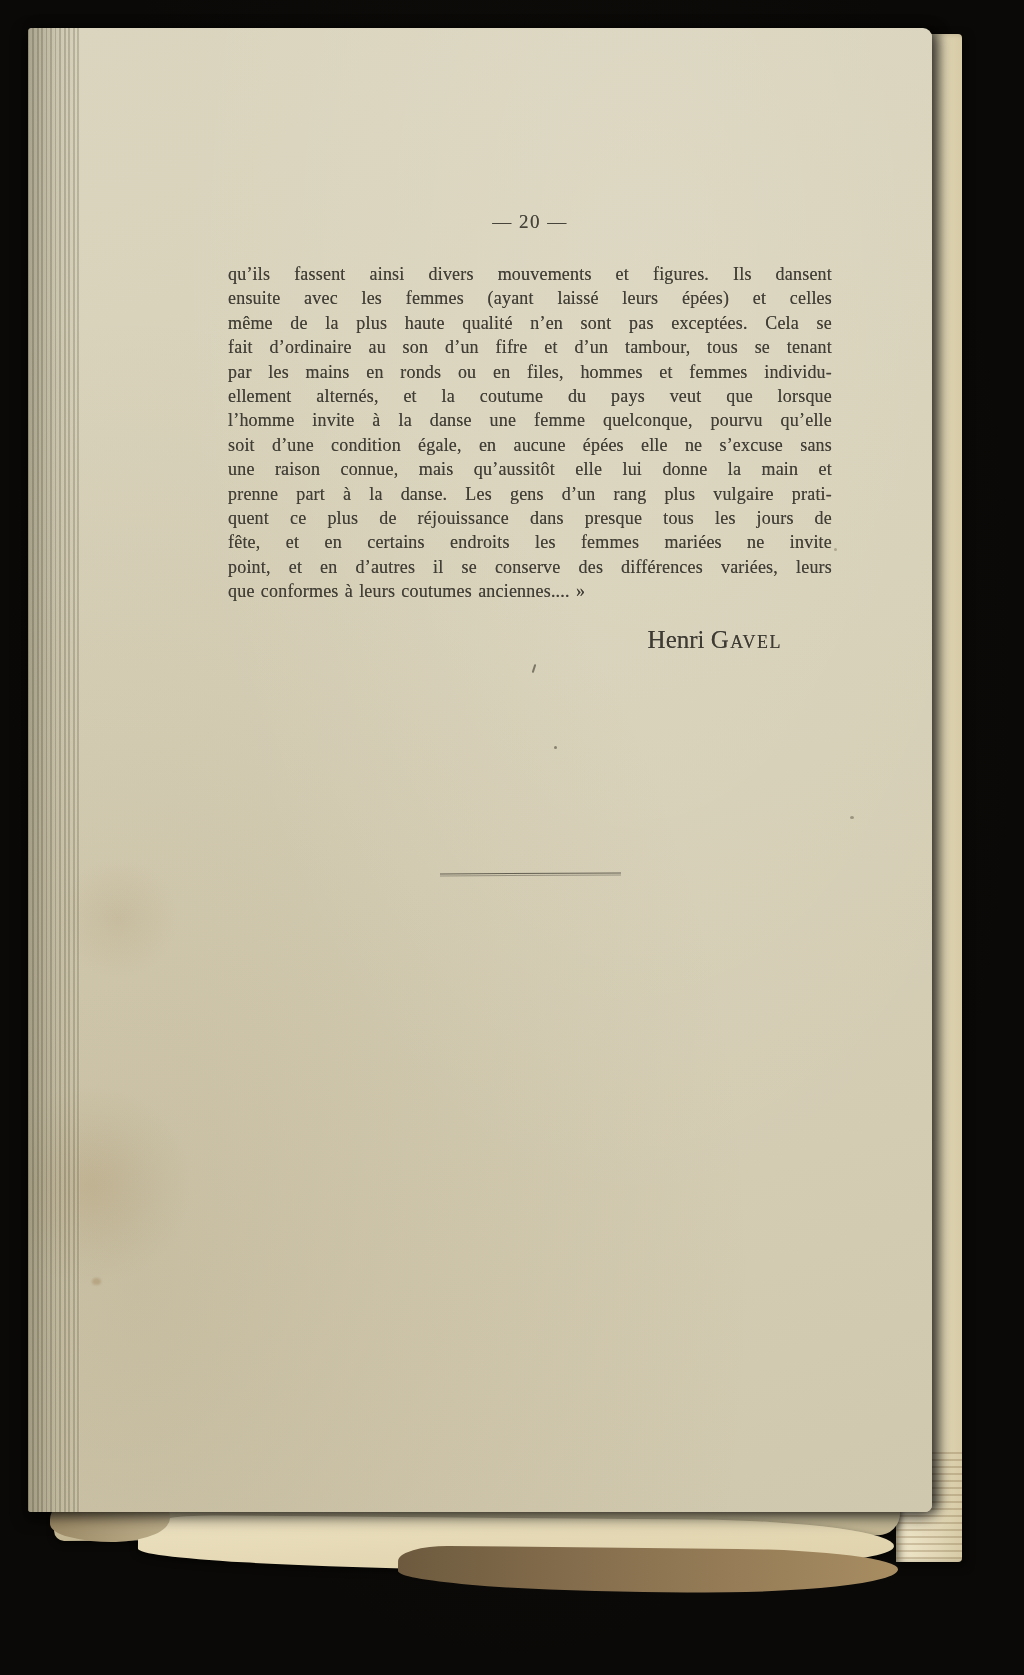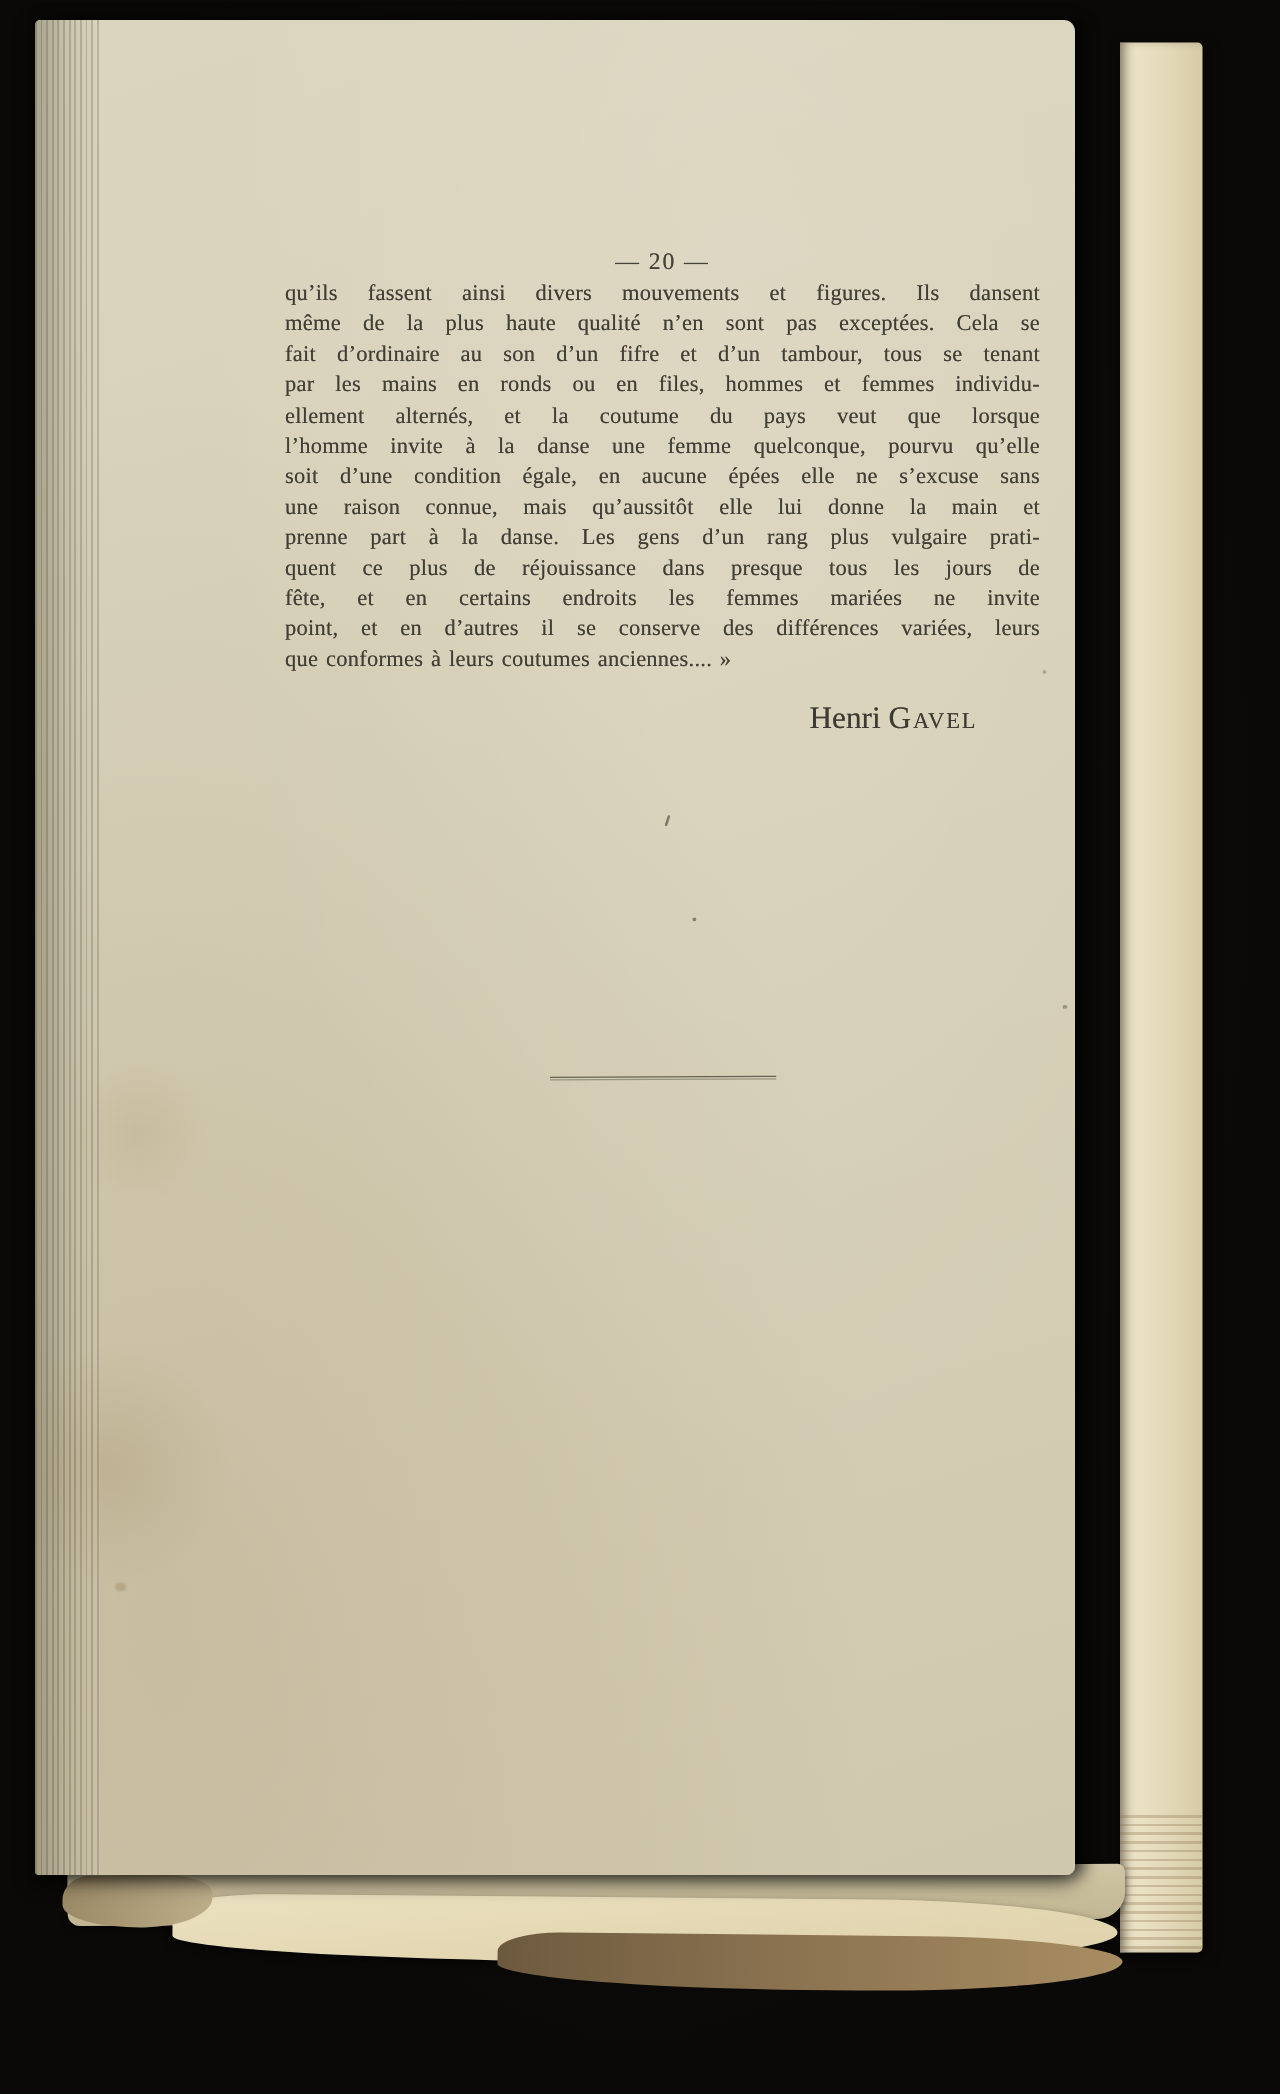--- a/index.html
+++ b/index.html
@@ -61,21 +61,21 @@
   }
   .bottom-edge-left{
     position:absolute; left:50px; top:1500px; width:120px; height:42px;
     background:linear-gradient(90deg,#9c8a66,#bdae8a);
     border-radius:20% 40% 50% 60% / 50% 40% 60% 50%;
     transform:rotate(-1deg); z-index:2;
   }
 
   
   .main-page{
-    position:absolute; left:28px; top:16px; width:832px; height:1484px;
+    position:absolute; left:28px; top:28px; width:904px; height:1484px;
     background:
       radial-gradient(ellipse at 68% 16%, rgba(255,255,248,0.12), transparent 55%),
       radial-gradient(ellipse at 12% 85%, rgba(120,98,55,0.14), transparent 55%),
       radial-gradient(circle at 7% 78%, rgba(150,118,66,0.18), transparent 7%),
       radial-gradient(circle at 10% 60%, rgba(150,118,66,0.12), transparent 5%),
       linear-gradient(163deg, #dbd5bf 0%, var(--paper) 55%, #d0c8ae 100%);
     border-radius:4px 9px 7px 3px;
     box-shadow: 7px 0 12px rgba(0,0,0,0.6), 0 5px 16px rgba(0,0,0,0.6);
     z-index:3;
   }
@@ -92,21 +92,21 @@
   
   .content{
     position:absolute; left:200px; top:182px; width:604px;
     color:var(--ink);
     text-shadow:0 0 0.5px rgba(58,54,44,0.65);
   }
   .page-number{
     text-align:center; font-size:19px; line-height:24px;
     letter-spacing:1.5px; color:#45433a;
   }
-  .text-block{ }
+  .text-block{ margin-top:28px; }
   .text-line{
     font-size:18px; line-height:24.4px;
     letter-spacing:0.2px; word-spacing:1.5px;
     text-align:justify; text-align-last:justify;
   }
   .text-line:last-child{ text-align-last:left; }
   .author-signature{
     margin-top:22px; text-align:right; padding-right:50px;
     font-size:25px; color:#3d3b33;
   }
@@ -147,20 +147,21 @@
   <div class="main-page">
     <div class="gutter-edge"></div>
 
     <div class="content">
       <div class="page-number">— 20 —</div>
 
       <div class="text-block">
 
           <div class="text-line">qu’ils fassent ainsi divers mouvements et figures. Ils dansent</div>
 
+          <div class="text-line">ensuite avec les femmes (ayant laissé leurs épées) et celles</div>
 
           <div class="text-line">même de la plus haute qualité n’en sont pas exceptées. Cela se</div>
 
           <div class="text-line">fait d’ordinaire au son d’un fifre et d’un tambour, tous se tenant</div>
 
           <div class="text-line">par les mains en ronds ou en files, hommes et femmes individu-</div>
 
           <div class="text-line">ellement alternés, et la coutume du pays veut que lorsque</div>
 
           <div class="text-line">l’homme invite à la danse une femme quelconque, pourvu qu’elle</div>

